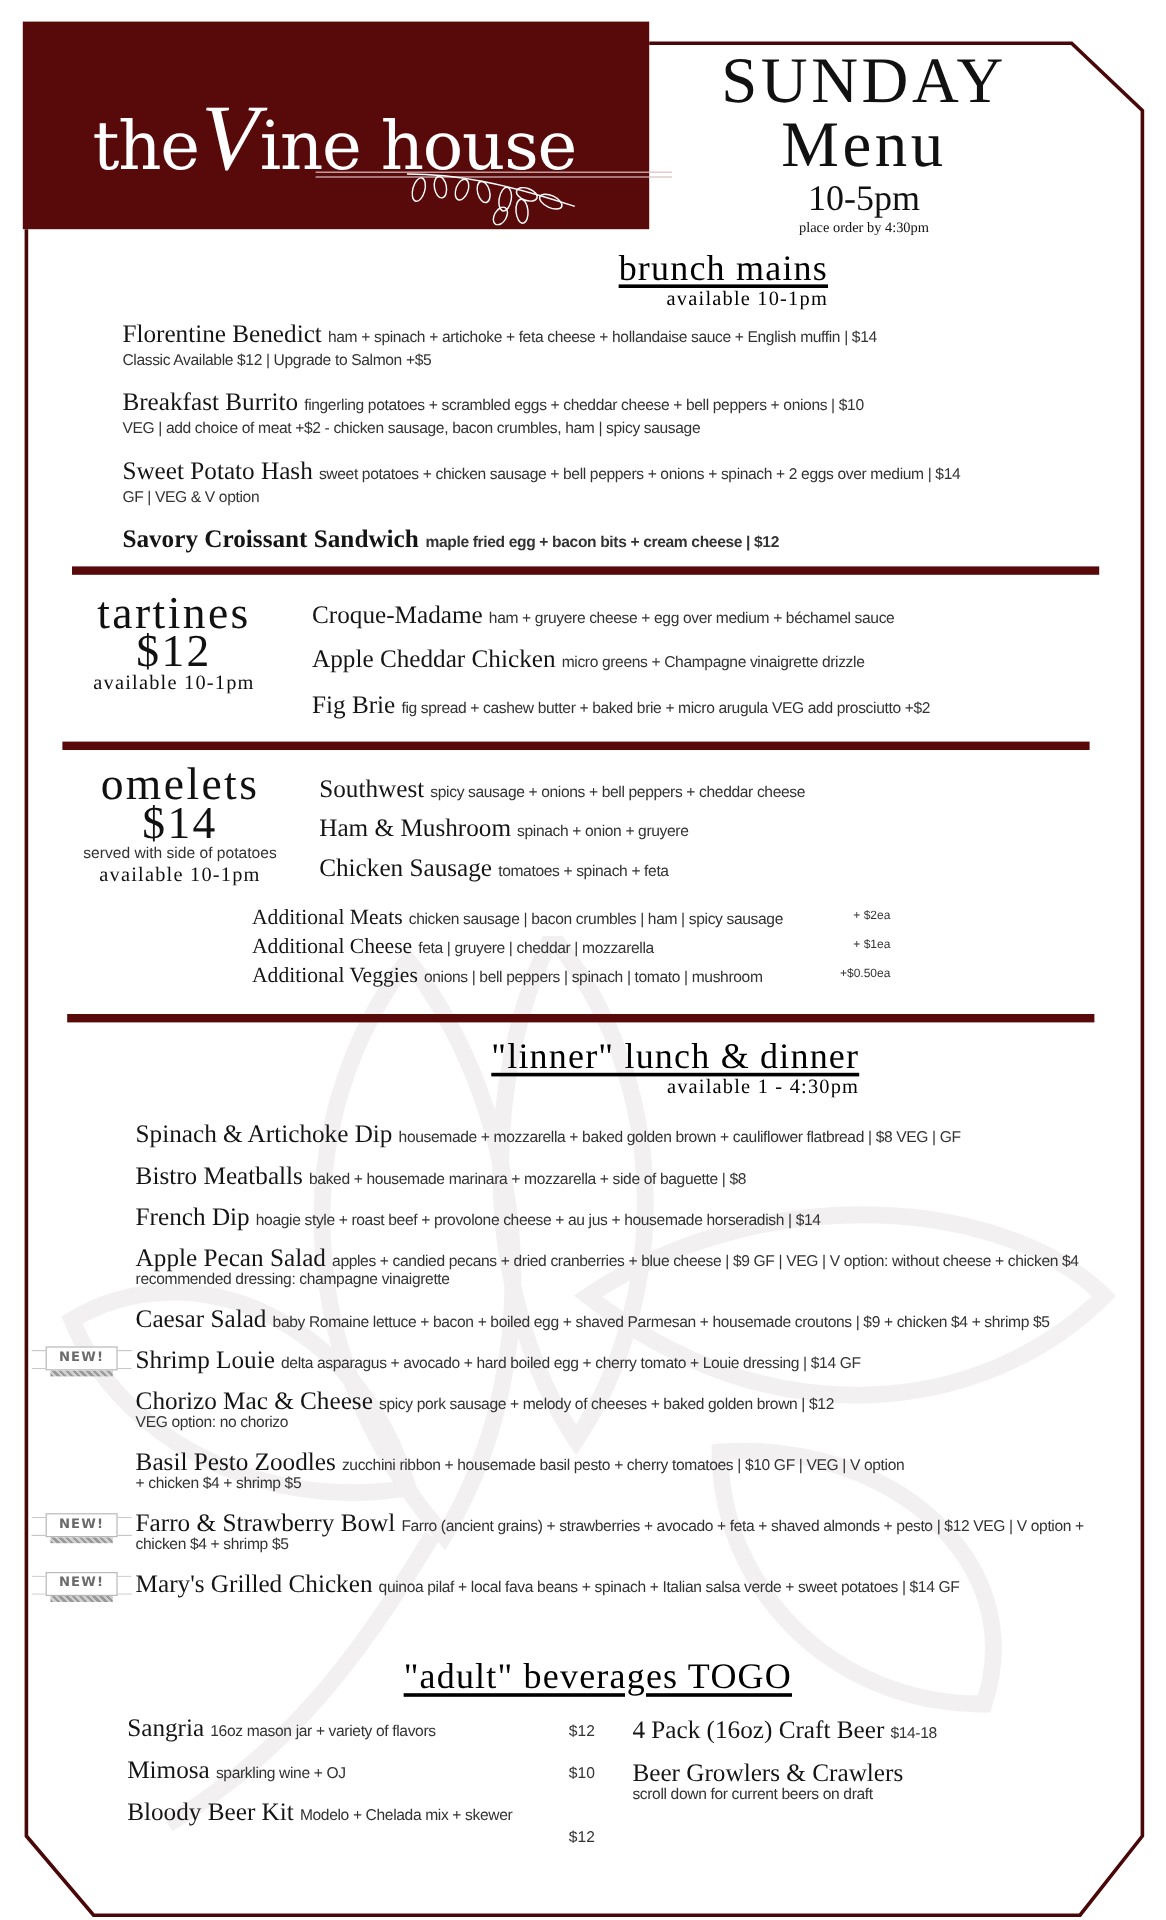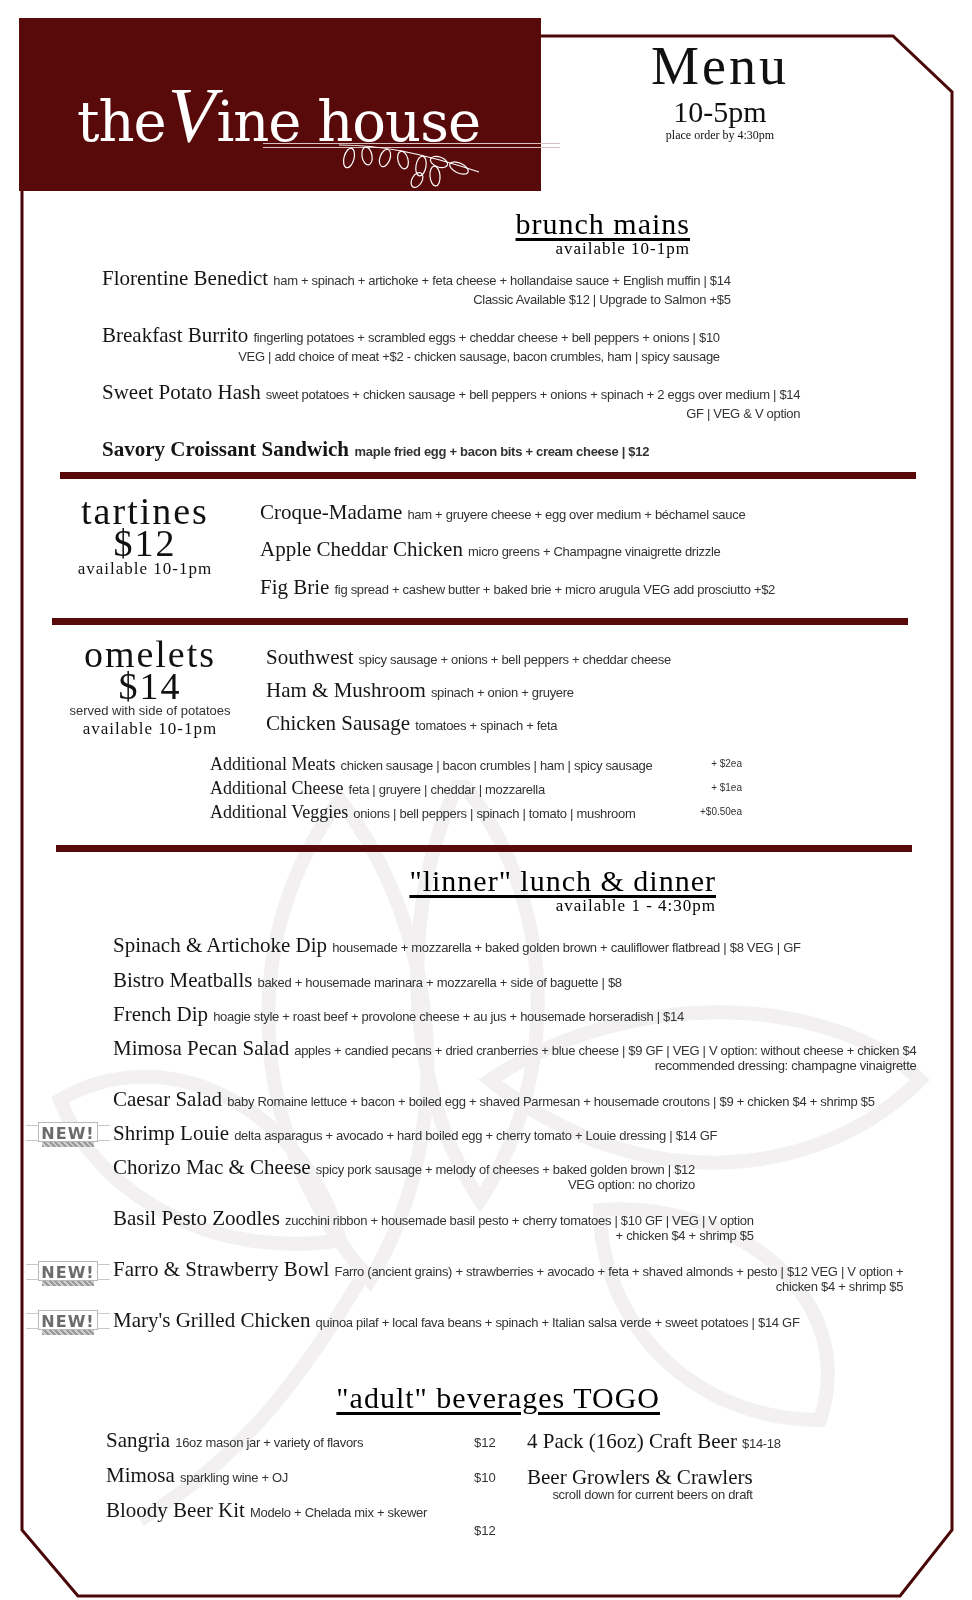--- a/index.html
+++ b/index.html
@@ -19,42 +19,42 @@
   .title-block { position: absolute; left: 580px; top: 40px; width: 280px; text-align: center; font-family: "Liberation Serif", serif; color: #111; }
   .title-sunday { font-size: 54px; line-height: 54px; letter-spacing: 3px; }
   .title-menu { font-size: 54px; line-height: 52px; letter-spacing: 3px; }
   .title-hours { font-size: 30px; line-height: 32px; margin-top: 4px; }
   .title-note { font-size: 12px; line-height: 14px; }
 
   .sec-head { position: absolute; text-align: right; font-family: "Liberation Serif", serif; color: #000000; }
   .sec-title { font-size: 30px; line-height: 32px; text-decoration: underline; text-underline-offset: 4px; letter-spacing: 1px; }
   .sec-sub { font-size: 17px; line-height: 18px; letter-spacing: 1px; }
 
-  .item { position: absolute; white-space: nowrap; color: #222; text-align: right; }
+  .item { position: absolute; white-space: nowrap; color: #222; }
   .iname { font-family: "Liberation Serif", serif; font-size: 21px; color: #151515; }
   .idesc { font-family: "Liberation Sans", sans-serif; font-size: 13px; color: #333; letter-spacing: -0.3px; }
   .inote { display: block; font-family: "Liberation Sans", sans-serif; font-size: 13px; color: #333; letter-spacing: -0.3px; line-height: 16px; margin-top: 1px; }
 
   .divider { position: absolute; height: 7px; background: #580a0b; }
 
   .side-label { position: absolute; text-align: center; font-family: "Liberation Serif", serif; color: #111; }
   .side-title { font-size: 38px; line-height: 32px; letter-spacing: 2px; }
   .side-sub { font-size: 17px; line-height: 19px; letter-spacing: 1px; }
   .side-small { font-family: "Liberation Sans", sans-serif; font-size: 13px; line-height: 17px; color: #333; }
 
   .addon { position: absolute; left: 210px; width: 540px; white-space: nowrap; }
   .addon .iname { font-size: 18px; }
   .addon .price { position: absolute; right: 8px; top: 4px; font-family: "Liberation Sans", sans-serif; font-size: 10px; color: #333; }
 
   .new-badge { position: absolute; left: 26px; width: 84px; height: 26px; }
   .new-badge .ribbon { position: absolute; left: 12px; top: 0; width: 60px; height: 20px; background: #fff; border: 1px solid #b8b8b8; }
   .new-badge .tail-l { position: absolute; left: 0; top: 3px; width: 14px; height: 16px; border: 1px solid #c8c8c8; border-right: none; background: #fff; clip-path: polygon(0 0, 100% 0, 100% 100%, 0 100%, 50% 50%); }
   .new-badge .tail-r { position: absolute; right: 0; top: 3px; width: 14px; height: 16px; border: 1px solid #c8c8c8; border-left: none; background: #fff; clip-path: polygon(0 0, 100% 0, 50% 50%, 100% 100%, 0 100%); }
   .new-badge .fold { position: absolute; left: 16px; top: 20px; width: 52px; height: 5px; background: repeating-linear-gradient(45deg, #9a9a9a 0 2px, #cfcfcf 2px 4px); }
-  .new-badge .txt { position: absolute; left: 12px; top: 2px; width: 60px; text-align: center; font-family: "DejaVu Sans", sans-serif; font-weight: bold; font-size: 16px; color: #6b6b6b; letter-spacing: 1px; }
+  .new-badge .txt { position: absolute; left: 12px; top: 2px; width: 60px; text-align: center; font-family: "DejaVu Sans", sans-serif; font-weight: bold; font-size: 11px; color: #6b6b6b; letter-spacing: 1px; }
 
   .bev-price { position: absolute; font-family: "Liberation Sans", sans-serif; font-size: 13px; color: #333; }
 </style>
 </head>
 <body>
 
 <svg class="watermark" viewBox="0 0 900 760">
   <g fill="none" stroke="#5a3a3a" stroke-width="14">
     <path d="M300 20 C 200 150, 200 350, 330 500 C 420 350, 400 150, 300 20 Z"></path>
     <path d="M420 0 C 520 120, 520 300, 440 420 C 360 300, 360 120, 420 0 Z"></path>
@@ -84,20 +84,21 @@
       <ellipse cx="82" cy="24" rx="5" ry="10" transform="rotate(10 82 24)"></ellipse>
       <ellipse cx="100" cy="20" rx="9" ry="5" transform="rotate(20 100 20)"></ellipse>
       <ellipse cx="120" cy="26" rx="10" ry="5" transform="rotate(25 120 26)"></ellipse>
       <ellipse cx="96" cy="34" rx="5" ry="10" transform="rotate(-5 96 34)"></ellipse>
       <ellipse cx="78" cy="38" rx="5" ry="8" transform="rotate(30 78 38)"></ellipse>
     </g>
   </svg>
 </div>
 
 <div class="title-block">
+  <div class="title-sunday">SUNDAY</div>
   <div class="title-menu">Menu</div>
   <div class="title-hours">10-5pm</div>
   <div class="title-note">place order by 4:30pm</div>
 </div>
 
 <div class="sec-head" style="left:250px; top:208px; width:440px;">
   <div class="sec-title">brunch mains</div>
   <div class="sec-sub">available 10-1pm</div>
 </div>
 
@@ -189,21 +190,21 @@
 </div>
 <div class="item" style="left:113px; top:968px;">
   <span class="iname">Bistro Meatballs</span>
   <span class="idesc">baked + housemade marinara + mozzarella + side of baguette  |  $8</span>
 </div>
 <div class="item" style="left:113px; top:1002px;">
   <span class="iname">French Dip</span>
   <span class="idesc">hoagie style + roast beef + provolone cheese + au jus + housemade horseradish  |  $14</span>
 </div>
 <div class="item" style="left:113px; top:1036px;">
-  <span class="iname">Mimosa Pecan Salad</span>
+  <span class="iname">Apple Pecan Salad</span>
   <span class="idesc">apples + candied pecans + dried cranberries + blue cheese  |  $9   GF  |  VEG  |  V option: without cheese + chicken $4</span>
   <span class="inote" style="margin-top:-3px;">recommended dressing: champagne vinaigrette</span>
 </div>
 <div class="item" style="left:113px; top:1087px;">
   <span class="iname">Caesar Salad</span>
   <span class="idesc">baby Romaine lettuce + bacon + boiled egg + shaved Parmesan + housemade croutons  |  $9   + chicken $4 + shrimp $5</span>
 </div>
 
 <div class="new-badge" style="top:1122px;">
   <div class="tail-l"></div>

